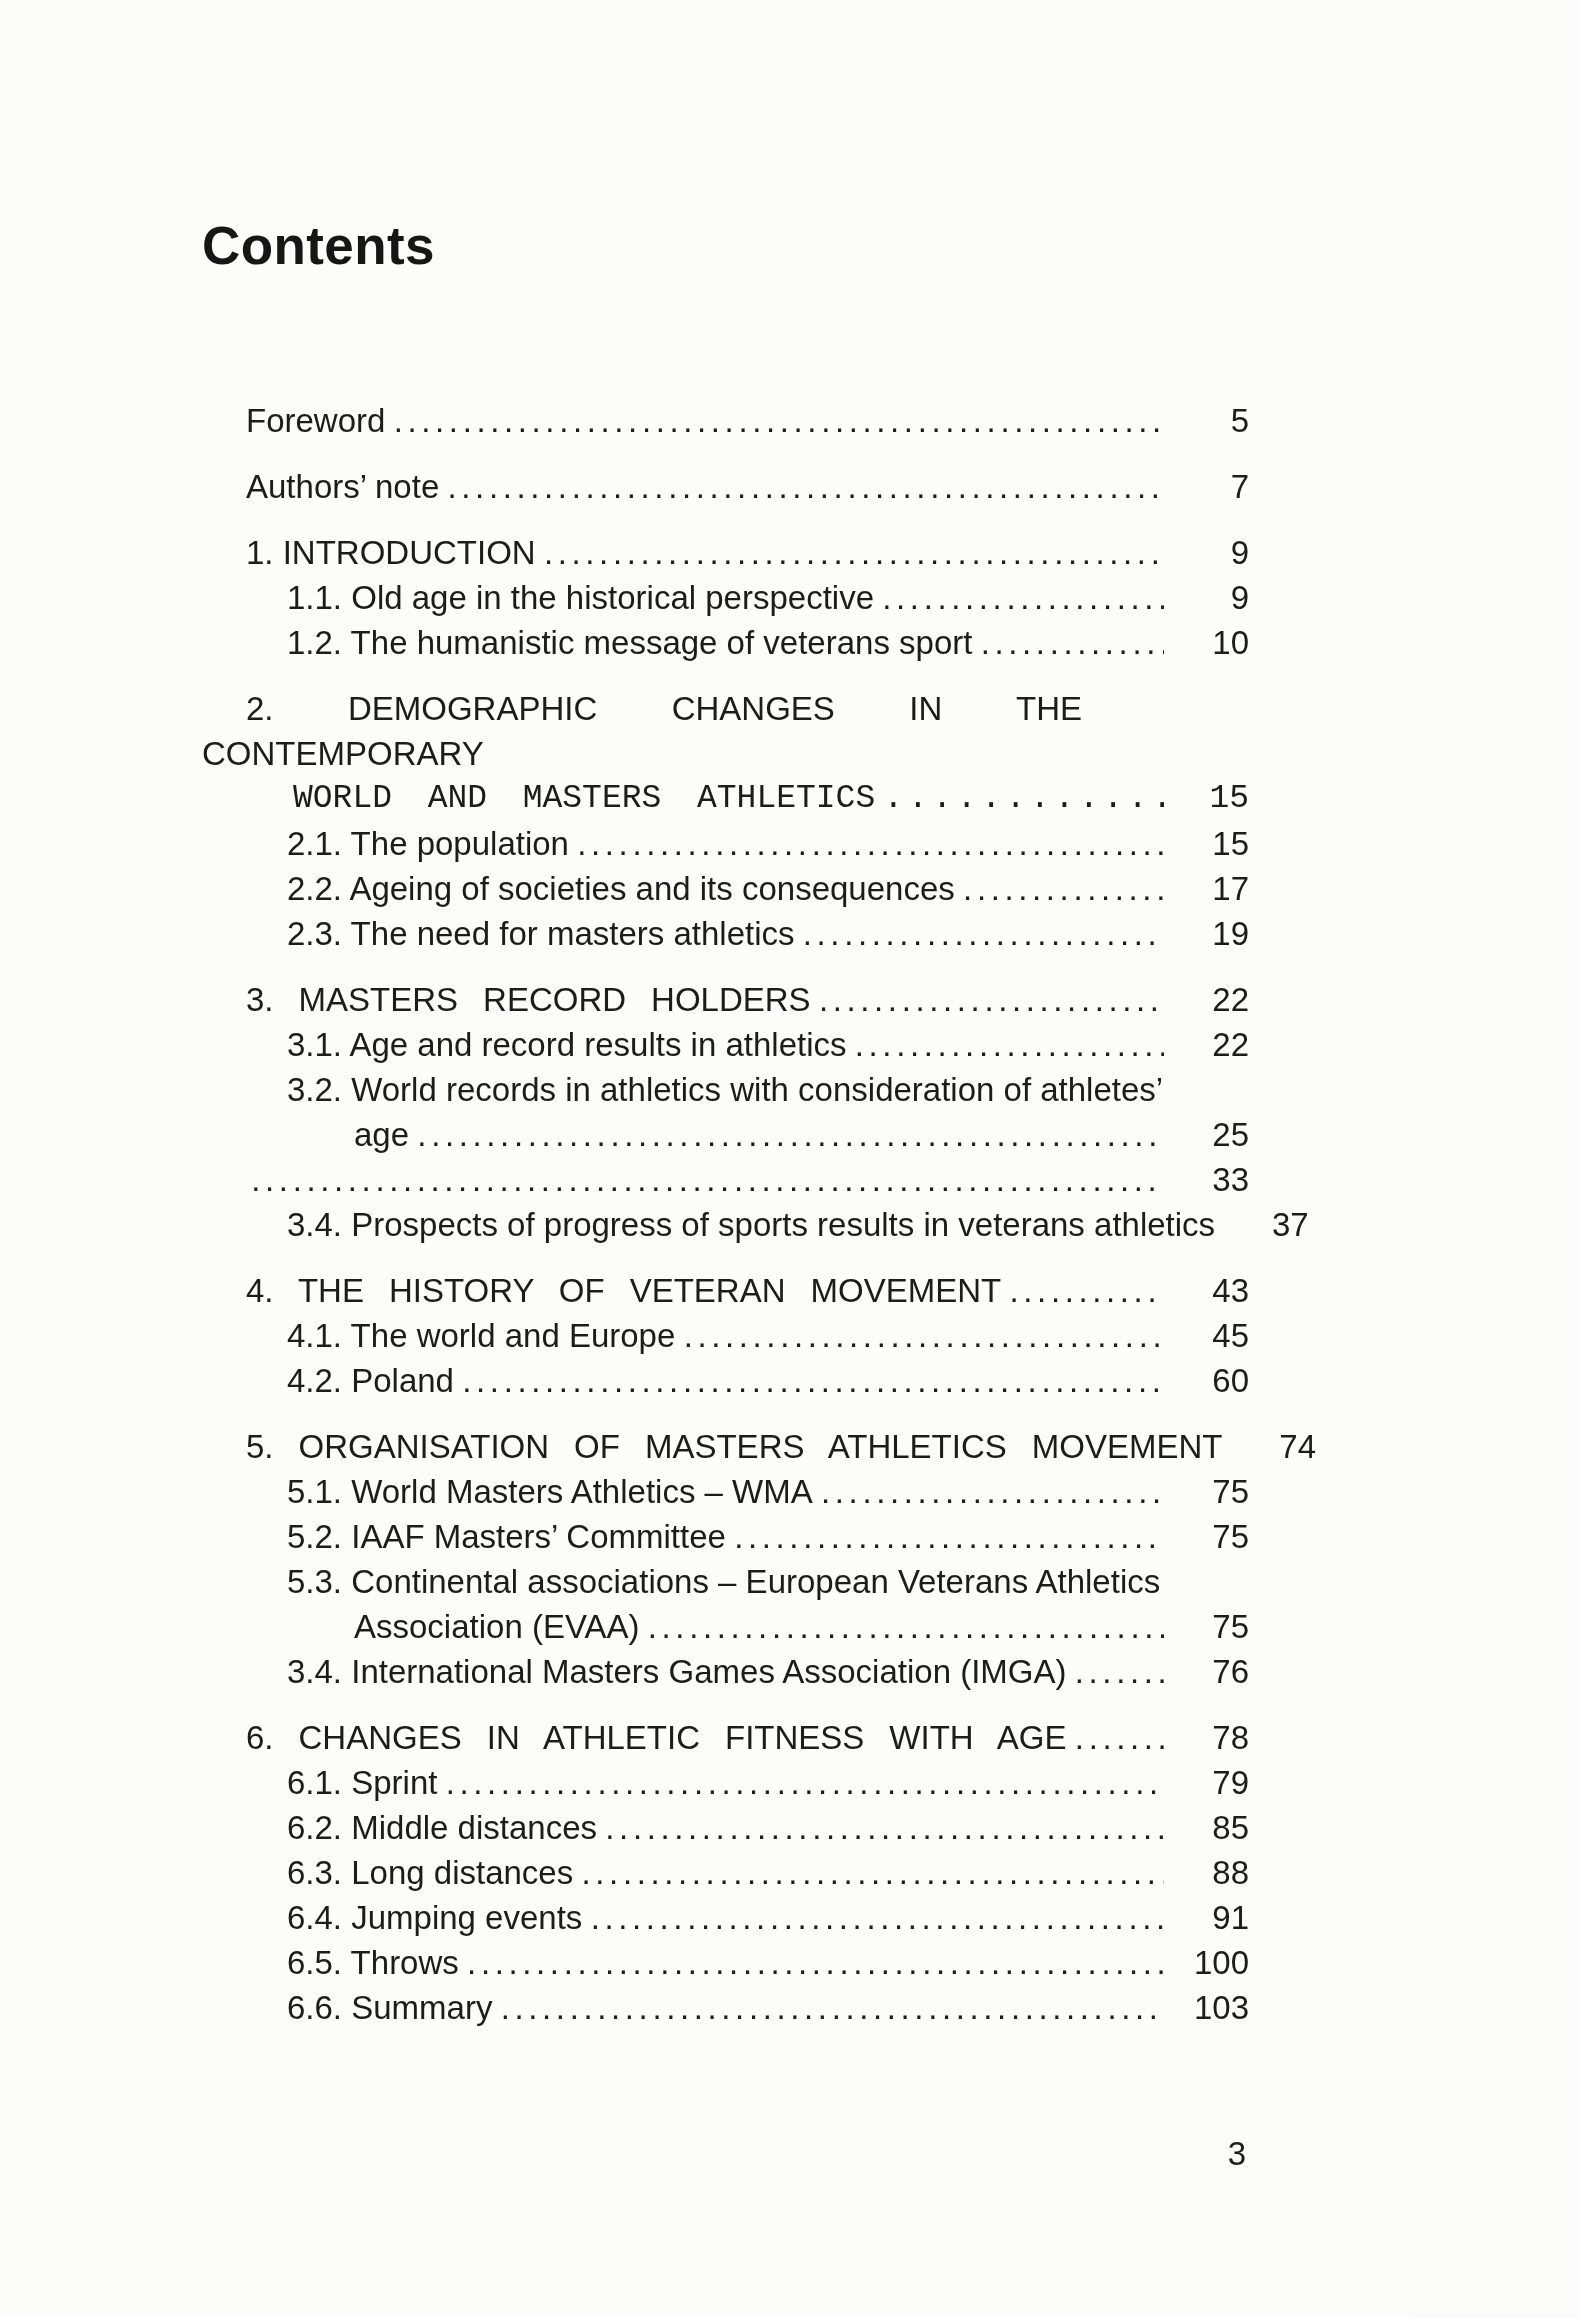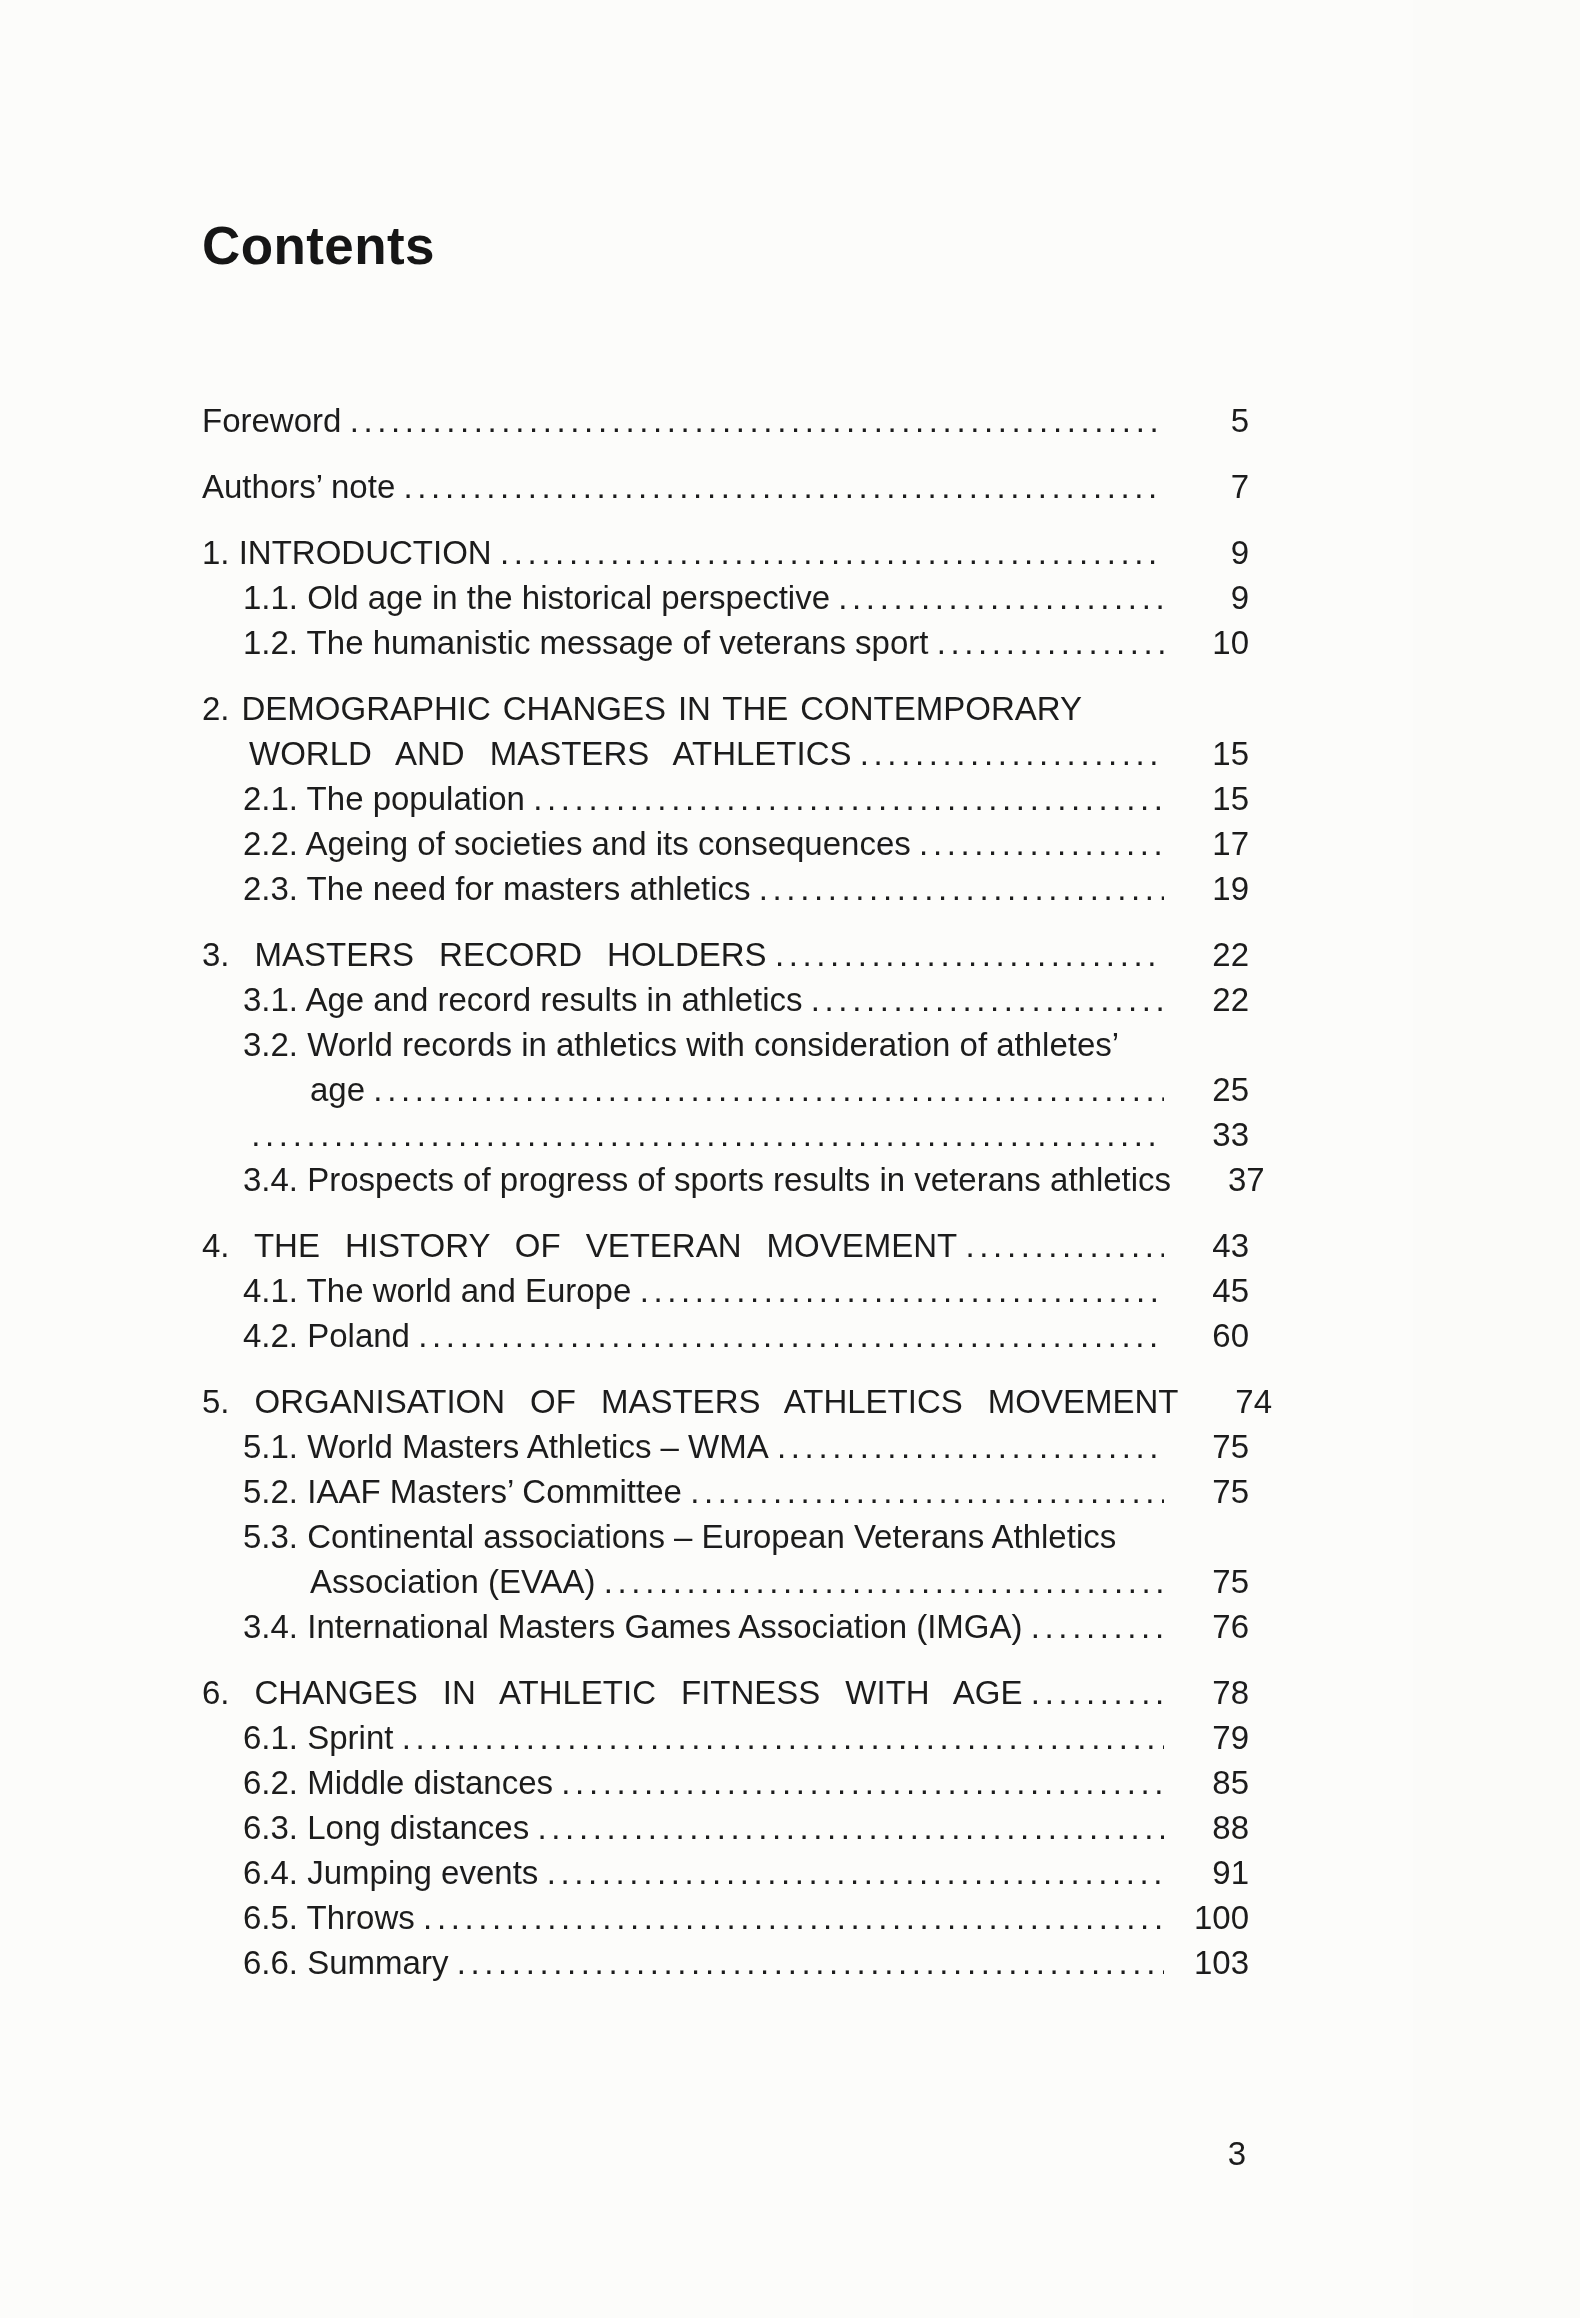--- a/index.html
+++ b/index.html
@@ -29,31 +29,31 @@
   .toc {
     font-size: 33px;
     line-height: 45px;
   }
   .toc-group { margin-bottom: 21px; }
   .toc-entry.level-1 { padding-left: 41px; }
   .toc-line {
     display: flex;
     align-items: baseline;
   }
-  .level-0 > .toc-line.cont { padding-left: 47px; }
+  .level-0 > .toc-line.cont { padding-left: 47px; font-family: Liberation Mono, monospace; }
   .level-1 > .toc-line.cont { padding-left: 67px; justify-content: space-between; }
   .toc-line.wide .toc-text { word-spacing: 0.48em; }
   .toc-line.justify {
     display: block;
     text-align: justify;
     text-align-last: justify;
     padding-right: 167px;
   }
   .toc-line.justify .toc-text { white-space: normal; }
-  .toc-text { white-space: nowrap; }
+  .toc-text { white-space: nowrap; margin-left: 44px; }
   .leader {
     flex: 1 1 auto;
     min-width: 0;
     overflow: hidden;
     white-space: nowrap;
     margin-left: 8.3px;
     margin-right: 13.3px;
   }
   .leader.dotted::after {
     content: "..........................................................................................................................................................";

